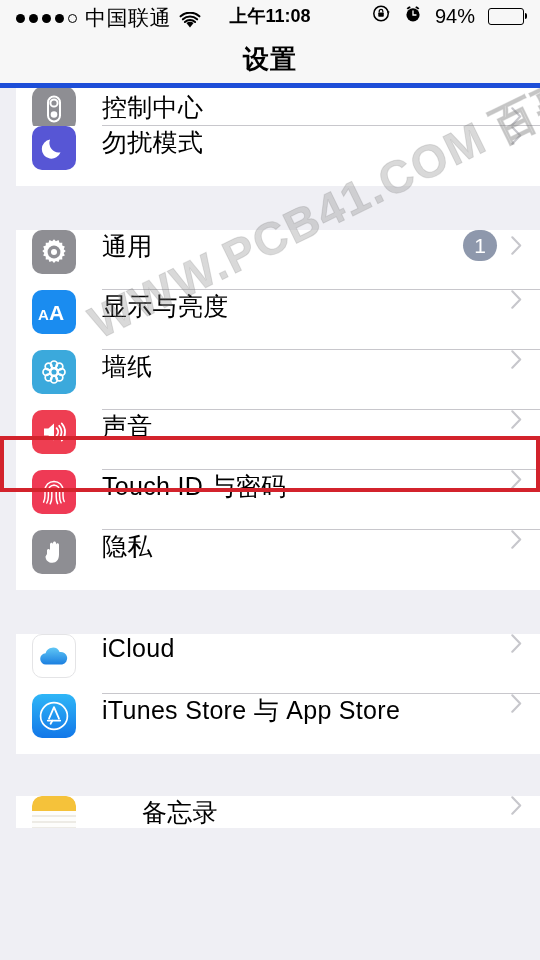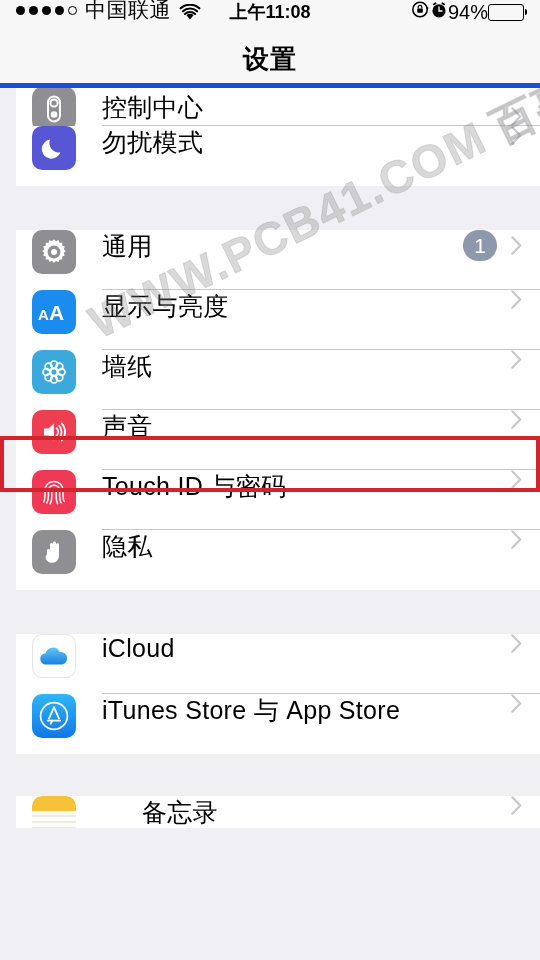--- a/index.html
+++ b/index.html
@@ -21,22 +21,22 @@
     background: #efeff4;
     overflow: hidden;
   }
 
   
   .status-bar {
     position: relative;
     height: 36px;
     background: #f7f7f7;
     display: flex;
-    align-items: flex-end;
-    padding: 12px 16px;
+    align-items: flex-start;
+    padding: 4px 16px;
     box-sizing: border-box;
     font-size: 21px;
     color: #000;
   }
   .sb-left { display: flex; align-items: center; gap: 8px; }
   .sig-dots { display: flex; align-items: center; gap: 4px; }
   .dot {
     width: 9px; height: 9px; border-radius: 50%;
     background: #000;
   }
@@ -48,21 +48,21 @@
     left: 0; right: 0;
     text-align: center;
     font-size: 18px;
     font-weight: bold;
     pointer-events: none;
   }
   .sb-right {
     margin-left: auto;
     display: flex;
     align-items: center;
-    gap: 0;
+    gap: 13px;
     position: relative;
     z-index: 2;
   }
   .batt-pct { font-size: 20px; }
   .battery {
     width: 36px; height: 17px;
     border: 1.5px solid #000;
     border-radius: 3px;
     position: relative;
     box-sizing: border-box;

